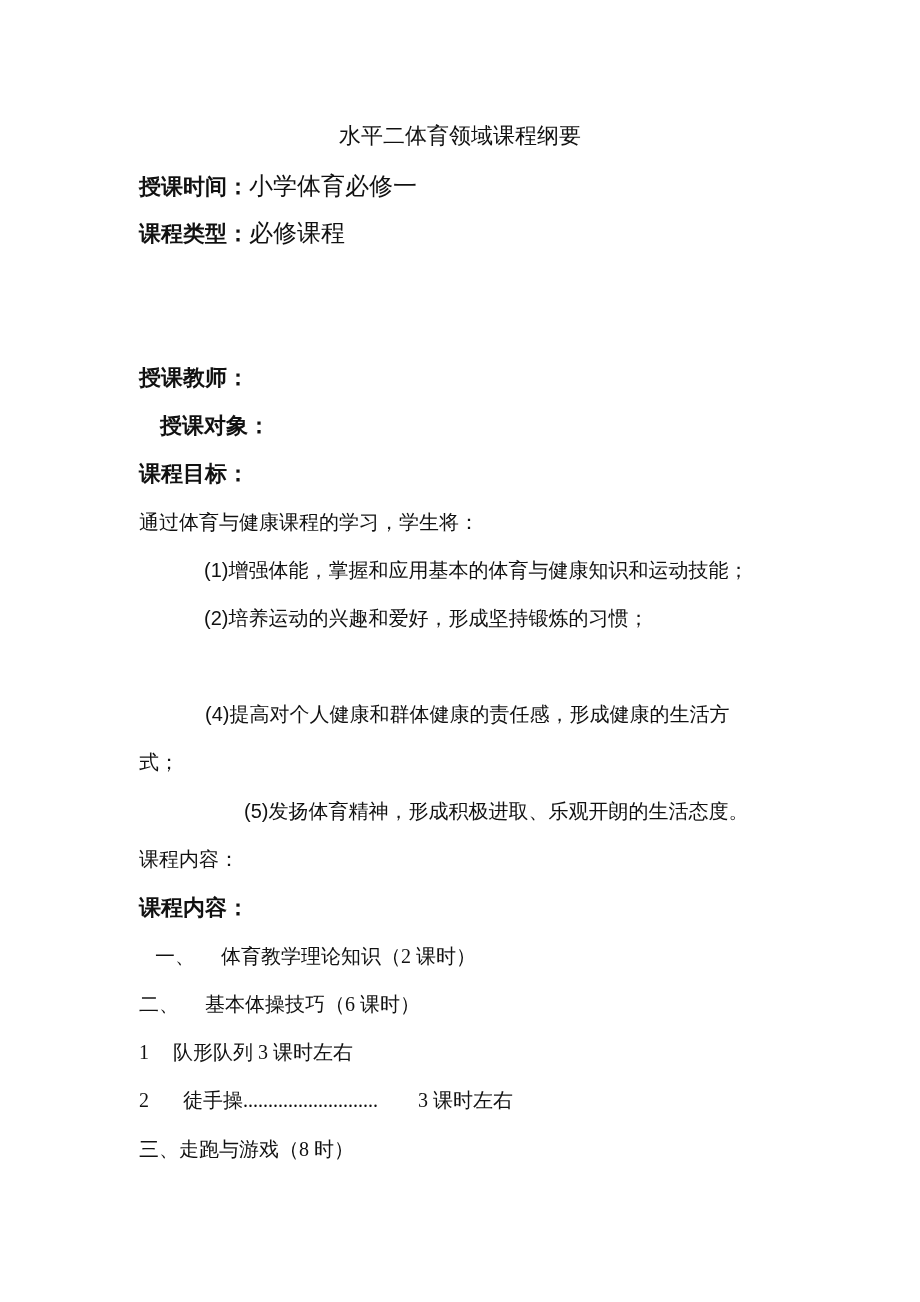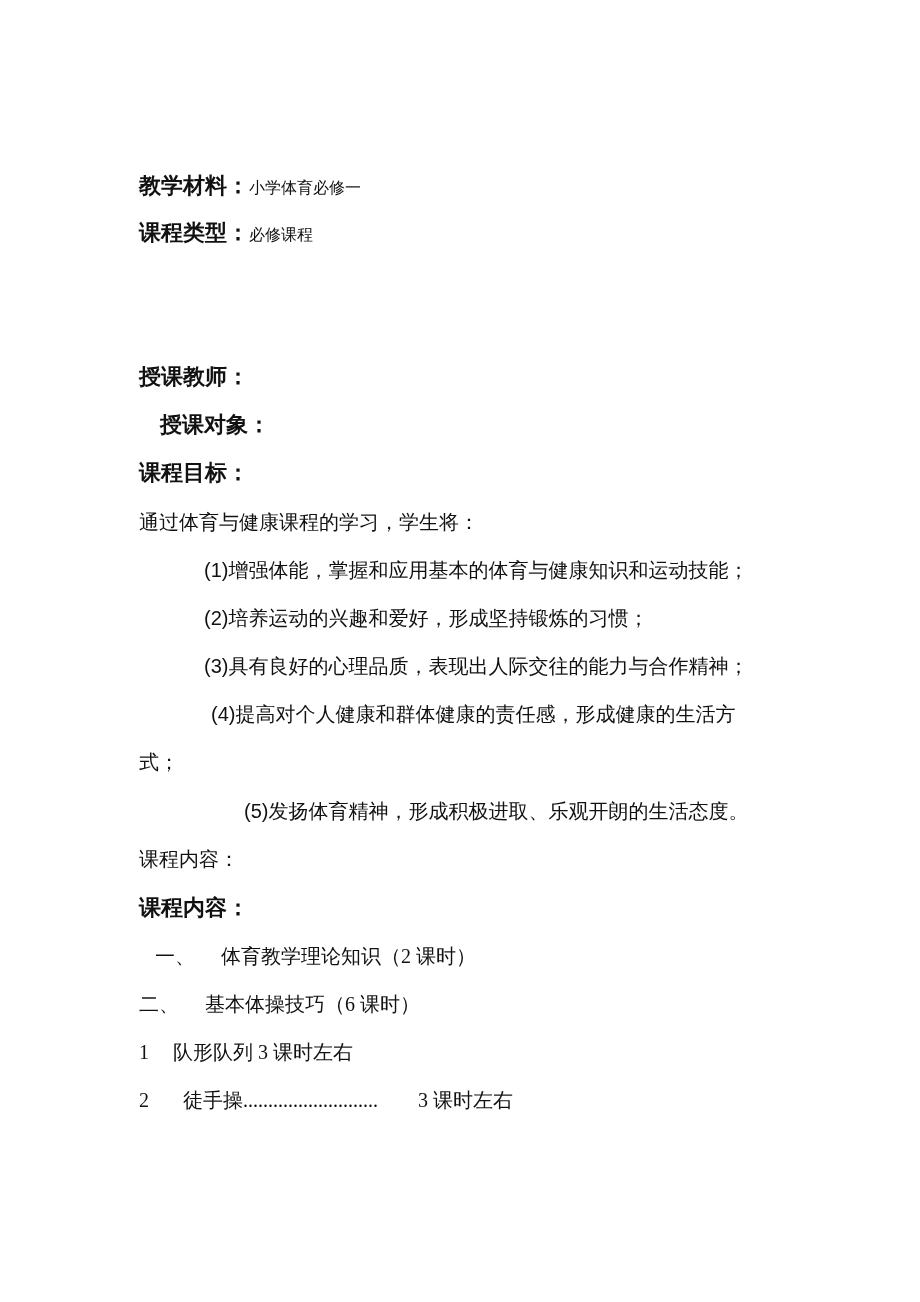--- a/index.html
+++ b/index.html
@@ -35,21 +35,21 @@
       text-align: center;
       font-size: 22px;
       top: 121px;
     }
     .field-label {
       font-family: "DejaVu Sans", "Liberation Sans", sans-serif;
       font-weight: bold;
       font-size: 22px;
     }
     .field-value {
-      font-size: 16px;
+      font-size: 24px;
     }
     .body-text {
       font-size: 20px;
     }
     .obj-item {
       left: 204px;
       font-size: 20px;
     }
     .obj-item .num {
       font-family: "Liberation Sans", "DejaVu Sans", sans-serif;
@@ -69,23 +69,24 @@
     .tab-gap-2 { display: inline-block; width: 24px; }
     .tab-gap-3 { display: inline-block; width: 34px; }
     .tab-gap-4 { display: inline-block; width: 40px; }
     .dots { letter-spacing: 0px; }
   </style>
 </head>
 <body>
 
 <div class="page">
 
+  <div class="line title">水平二体育领域课程纲要</div>
 
   <div class="line" style="top:171px;">
-    <span class="field-label">教学材料：</span><span class="field-value">小学体育必修一</span>
+    <span class="field-label">授课时间：</span><span class="field-value">小学体育必修一</span>
   </div>
 
   <div class="line" style="top:218px;">
     <span class="field-label">课程类型：</span><span class="field-value">必修课程</span>
   </div>
 
 
 
   <div class="line" style="top:362px;">
     <span class="field-label">授课教师：</span><span class="field-value"></span>
@@ -102,25 +103,22 @@
   <div class="line body-text" style="top:507px;">通过体育与健康课程的学习，学生将：</div>
 
   <div class="line obj-item" style="top:555px;">
     <span class="num">(1)</span><span class="txt">增强体能，掌握和应用基本的体育与健康知识和运动技能；</span>
   </div>
 
   <div class="line obj-item" style="top:603px;">
     <span class="num">(2)</span><span class="txt">培养运动的兴趣和爱好，形成坚持锻炼的习惯；</span>
   </div>
 
-  <div class="line obj-item" style="top:651px;">
-    <span class="num">(3)</span><span class="txt">具有良好的心理品质，表现出人际交往的能力与合作精神；</span>
-  </div>
 
-  <div class="line obj-item" style="top:699px; left:205px;margin-left:6px;">
+  <div class="line obj-item" style="top:699px; left:205px;">
     <span class="num">(4)</span><span class="txt">提高对个人健康和群体健康的责任感，形成健康的生活方</span>
   </div>
 
   <div class="line obj-item" style="top:747px; left:139px;">
     <span class="txt">式；</span>
   </div>
 
   <div class="line obj-item" style="top:796px;margin-left:40px;">
     <span class="num">(5)</span><span class="txt">发扬体育精神，形成积极进取、乐观开朗的生活态度。</span>
   </div>
@@ -138,14 +136,17 @@
   </div>
 
   <div class="line content-item" style="top:1037px;">
     <span class="idx">1</span><span class="tab-gap-2"></span><span>队形队列 3 课时左右</span>
   </div>
 
   <div class="line content-item" style="top:1085px;">
     <span class="idx">2</span><span class="tab-gap-3"></span><span>徒手操</span><span class="dots">...........................</span><span class="tab-gap-4"></span><span>3 课时左右</span>
   </div>
 
+  <div class="line content-item" style="top:1134px;">
+    <span class="idx">三、</span><span>走跑与游戏（8 时）</span>
+  </div>
 
 </div>
 
 </body></html>

